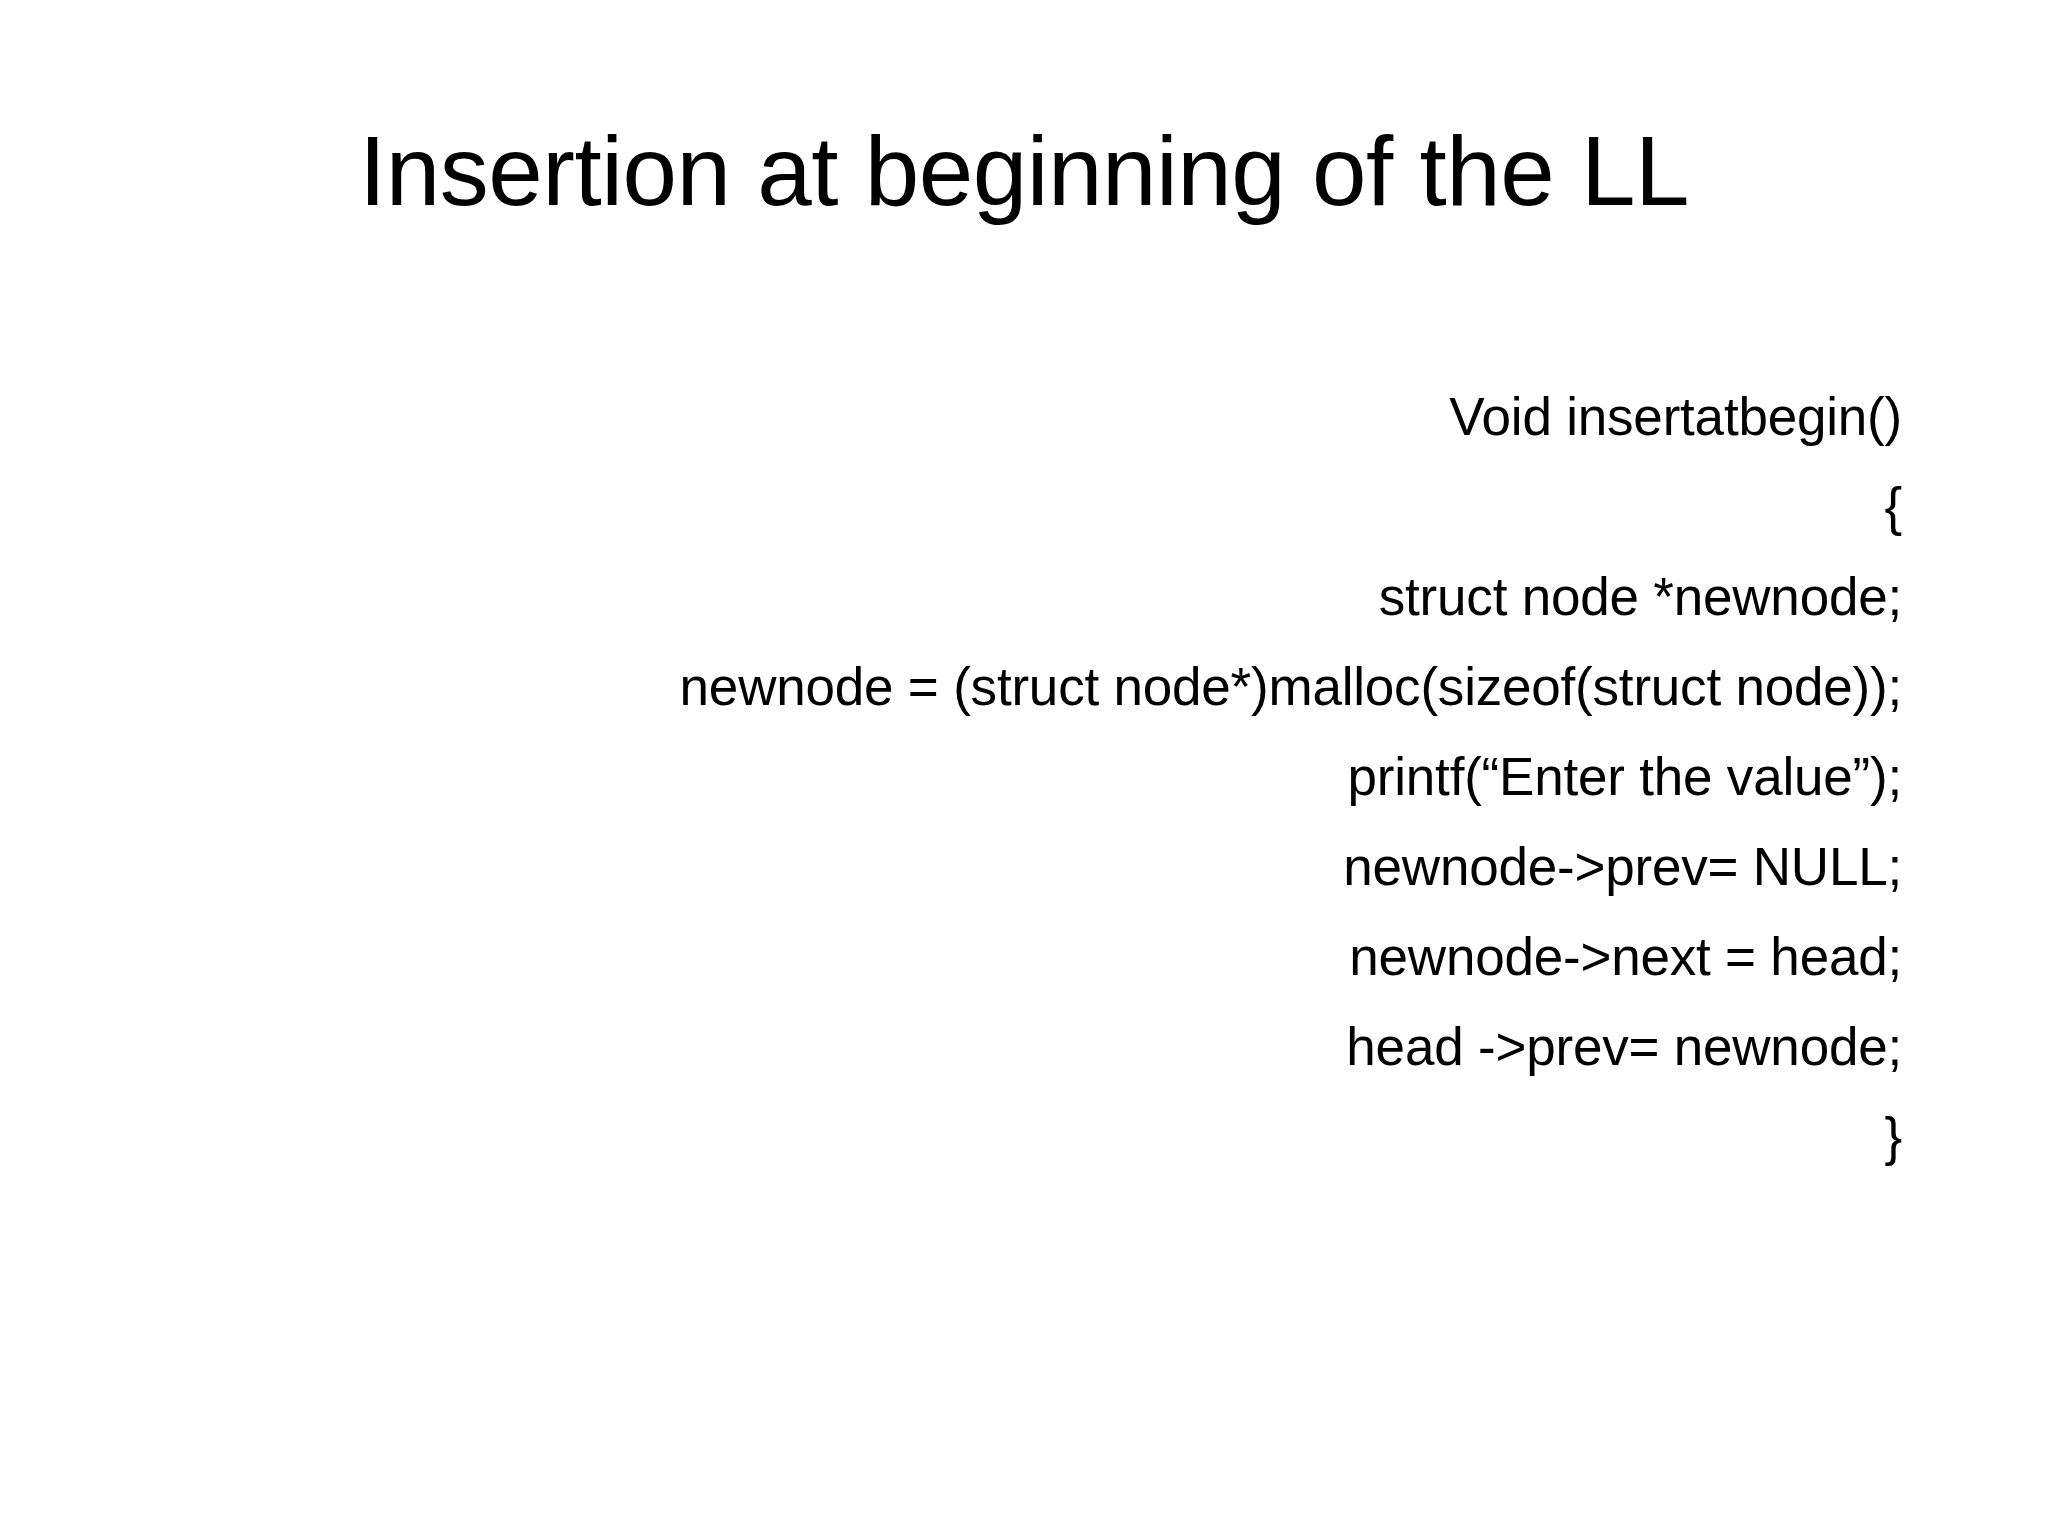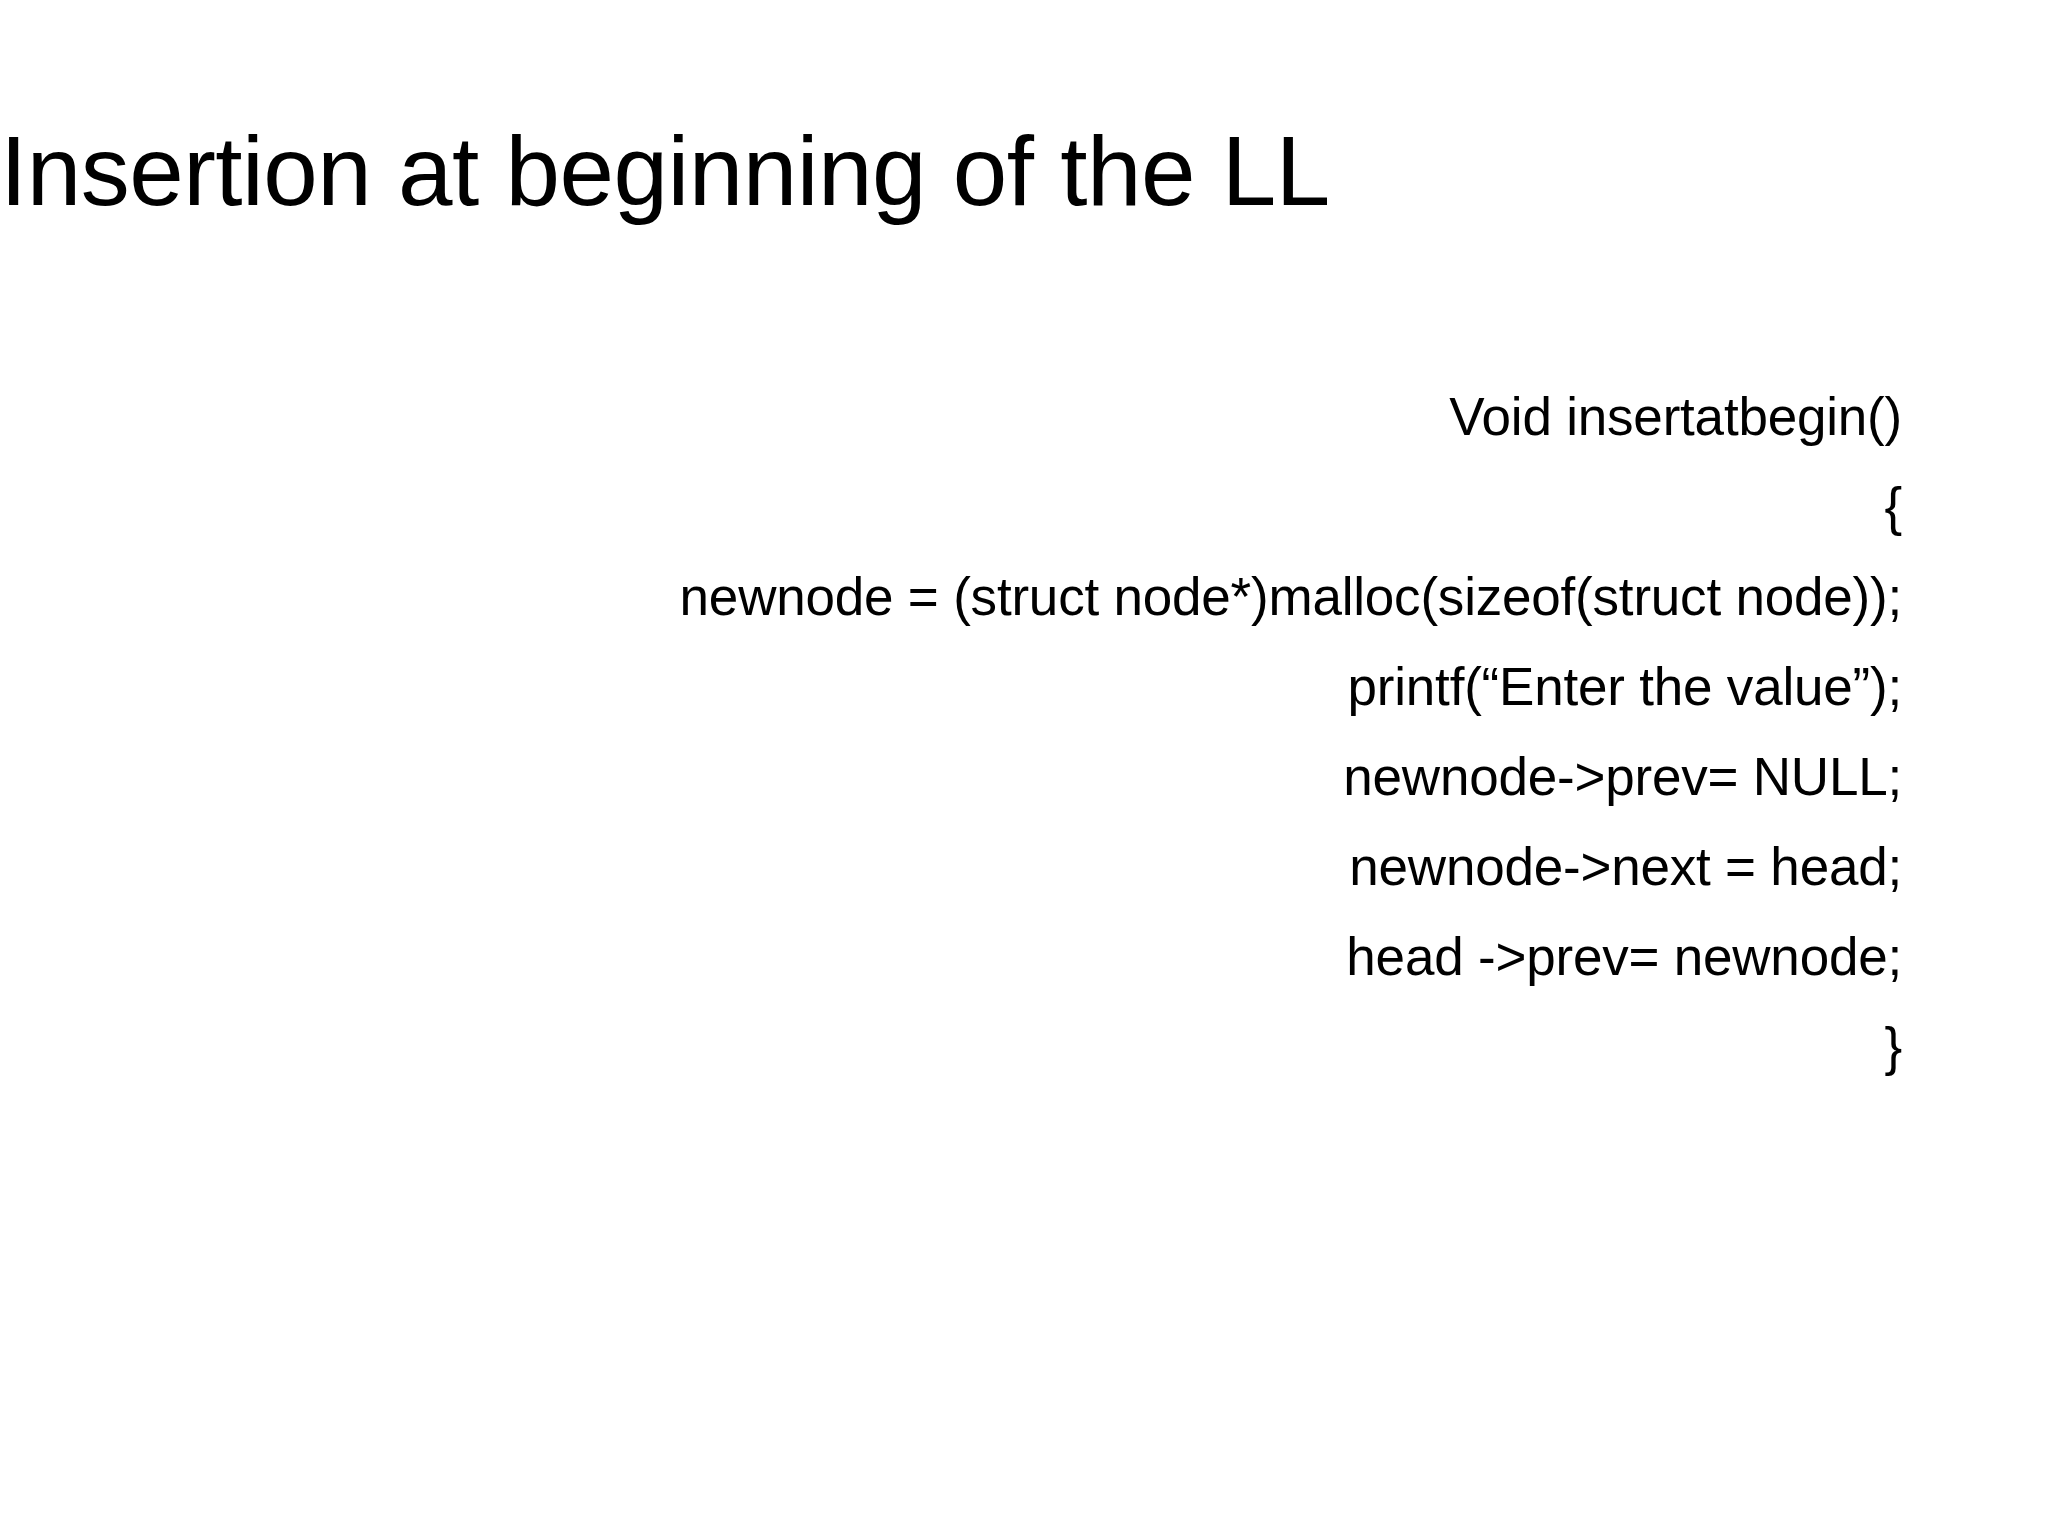--- a/index.html
+++ b/index.html
@@ -20,20 +20,21 @@
     height: 1536px;
     background: #FFFFFF;
     box-sizing: border-box;
   }
 
   .slide-title {
     position: absolute;
     left: 0;
     top: 122px;
     width: 2048px;
+    text-align: center;
     font-size: 98px;
     line-height: 1.02;
     font-weight: 400;
     color: #000000;
     letter-spacing: -0.5px;
     white-space: nowrap;
     font-family: "Liberation Sans", sans-serif;
   }
 
   .code-block {
@@ -58,20 +59,21 @@
 </head>
 <body>
 
 <div class="slide">
 
   <div class="slide-title">Insertion at beginning of the LL</div>
 
   <div class="code-block">
     <div class="code-line">Void insertatbegin()</div>
     <div class="code-line">{</div>
+    <div class="code-line">struct node *newnode;</div>
     <div class="code-line">newnode = (struct node*)malloc(sizeof(struct node));</div>
     <div class="code-line">printf(“Enter the value”);</div>
     <div class="code-line">newnode-&gt;prev= NULL;</div>
     <div class="code-line">newnode-&gt;next = head;</div>
     <div class="code-line">head -&gt;prev= newnode;</div>
     <div class="code-line"> }</div>
   </div>
 
 </div>
 

